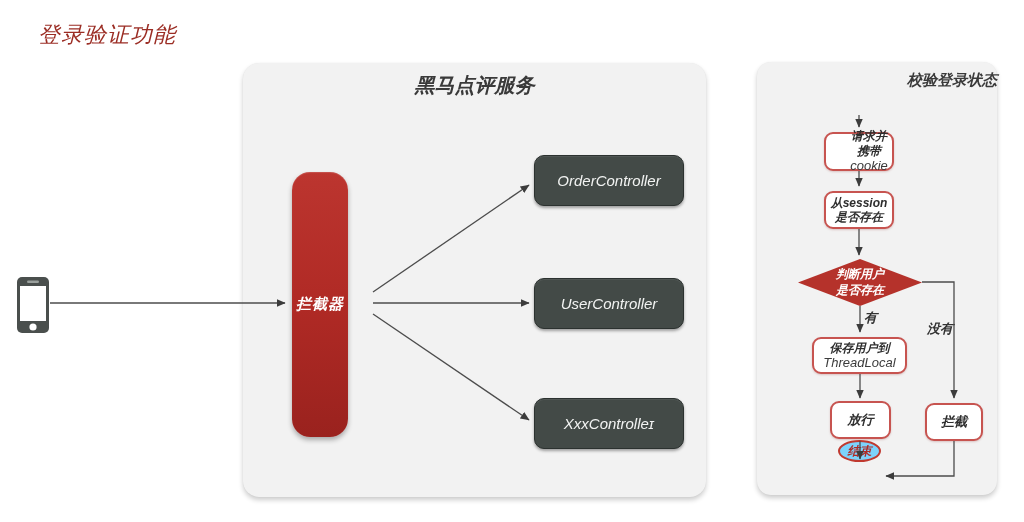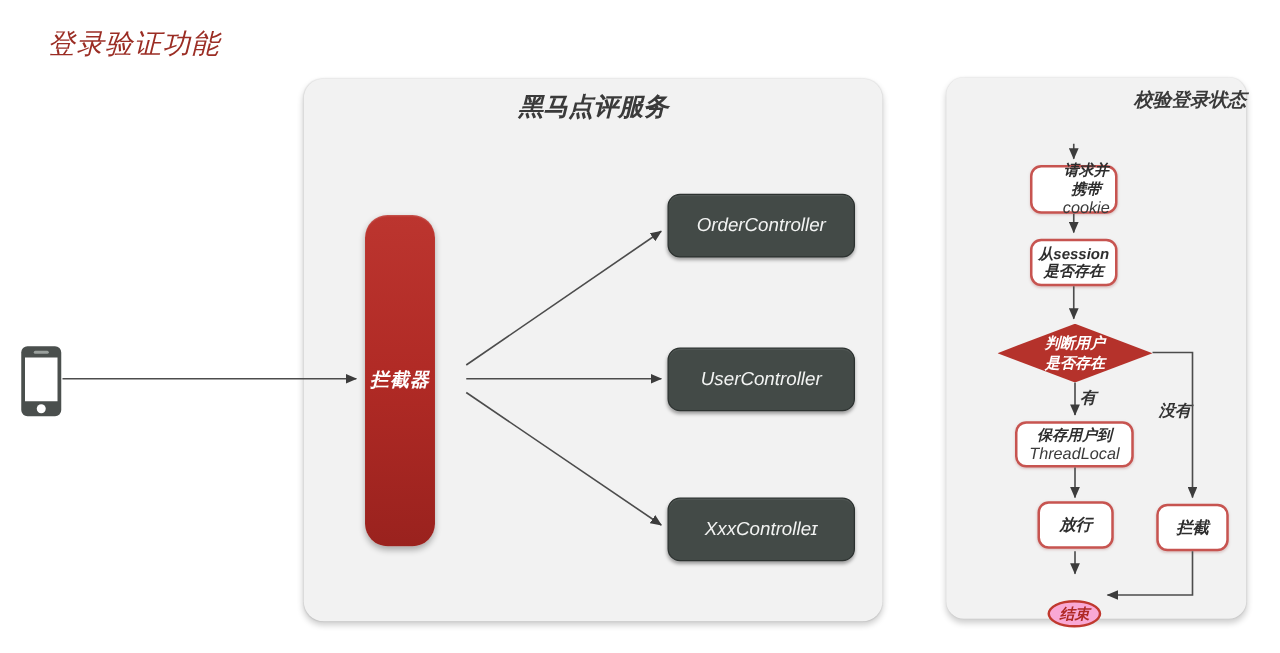--- a/index.html
+++ b/index.html
@@ -54,22 +54,22 @@
     display:flex; align-items:center; justify-content:center;
     font-weight:700; font-size:12px;
   }
   .terminal.start {
     left:838px; top:92px; width:42px; height:23px;
     background:#B12A25; border:1px solid #8E1F1B; color:#ffffff;
     box-shadow:0 1px 2px rgba(0,0,0,.3);
     margin-top:43px;
   }
   .terminal.end {
-    left:838px; top:480px; width:43px; height:22px;
-    background:#f9a8d4; border:2px solid #C0392F; color:#B02A25;
+    left:838px; top:440px; width:43px; height:22px;
+    background:#7dd3fc; border:2px solid #C0392F; color:#B02A25;
   }
 
   .diamond {
     left:798px; top:259px; width:124px; height:47px;
     background:#B5322B;
     clip-path:polygon(50% 0%, 100% 50%, 50% 100%, 0% 50%);
     display:flex; flex-direction:column; align-items:center; justify-content:center;
     color:#ffffff; font-weight:700; font-size:12px; line-height:1.3; text-align:center;
     filter:drop-shadow(0 2px 2px rgba(0,0,0,.25));
   }

